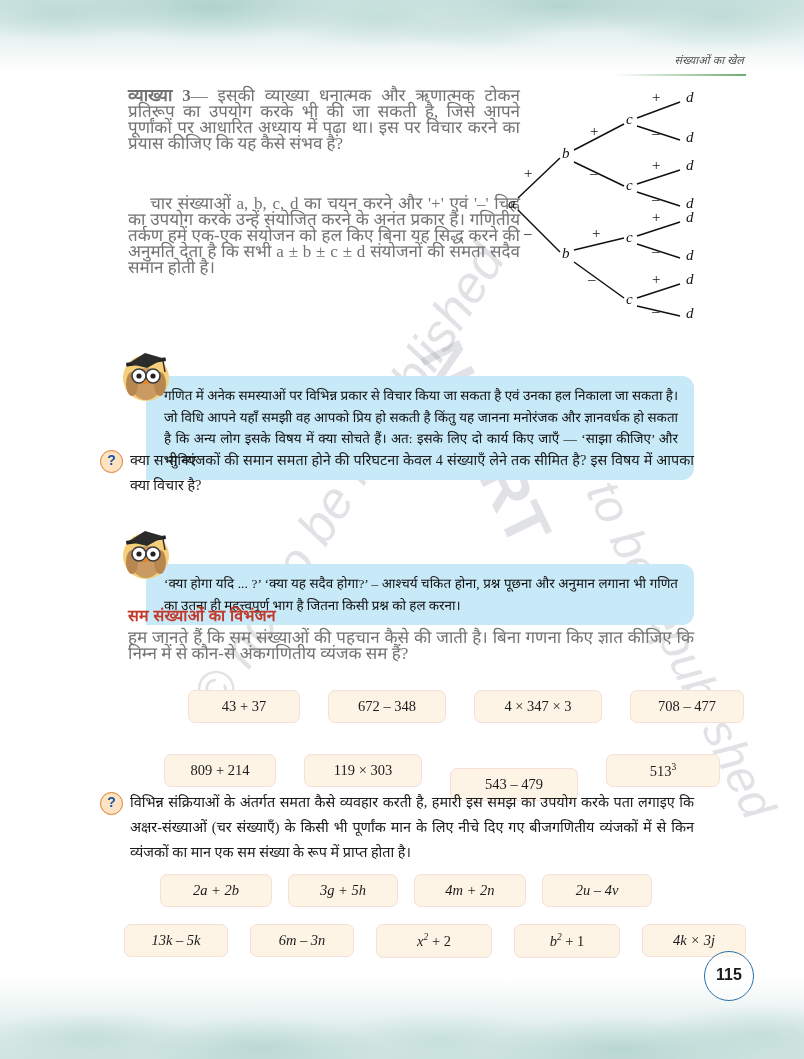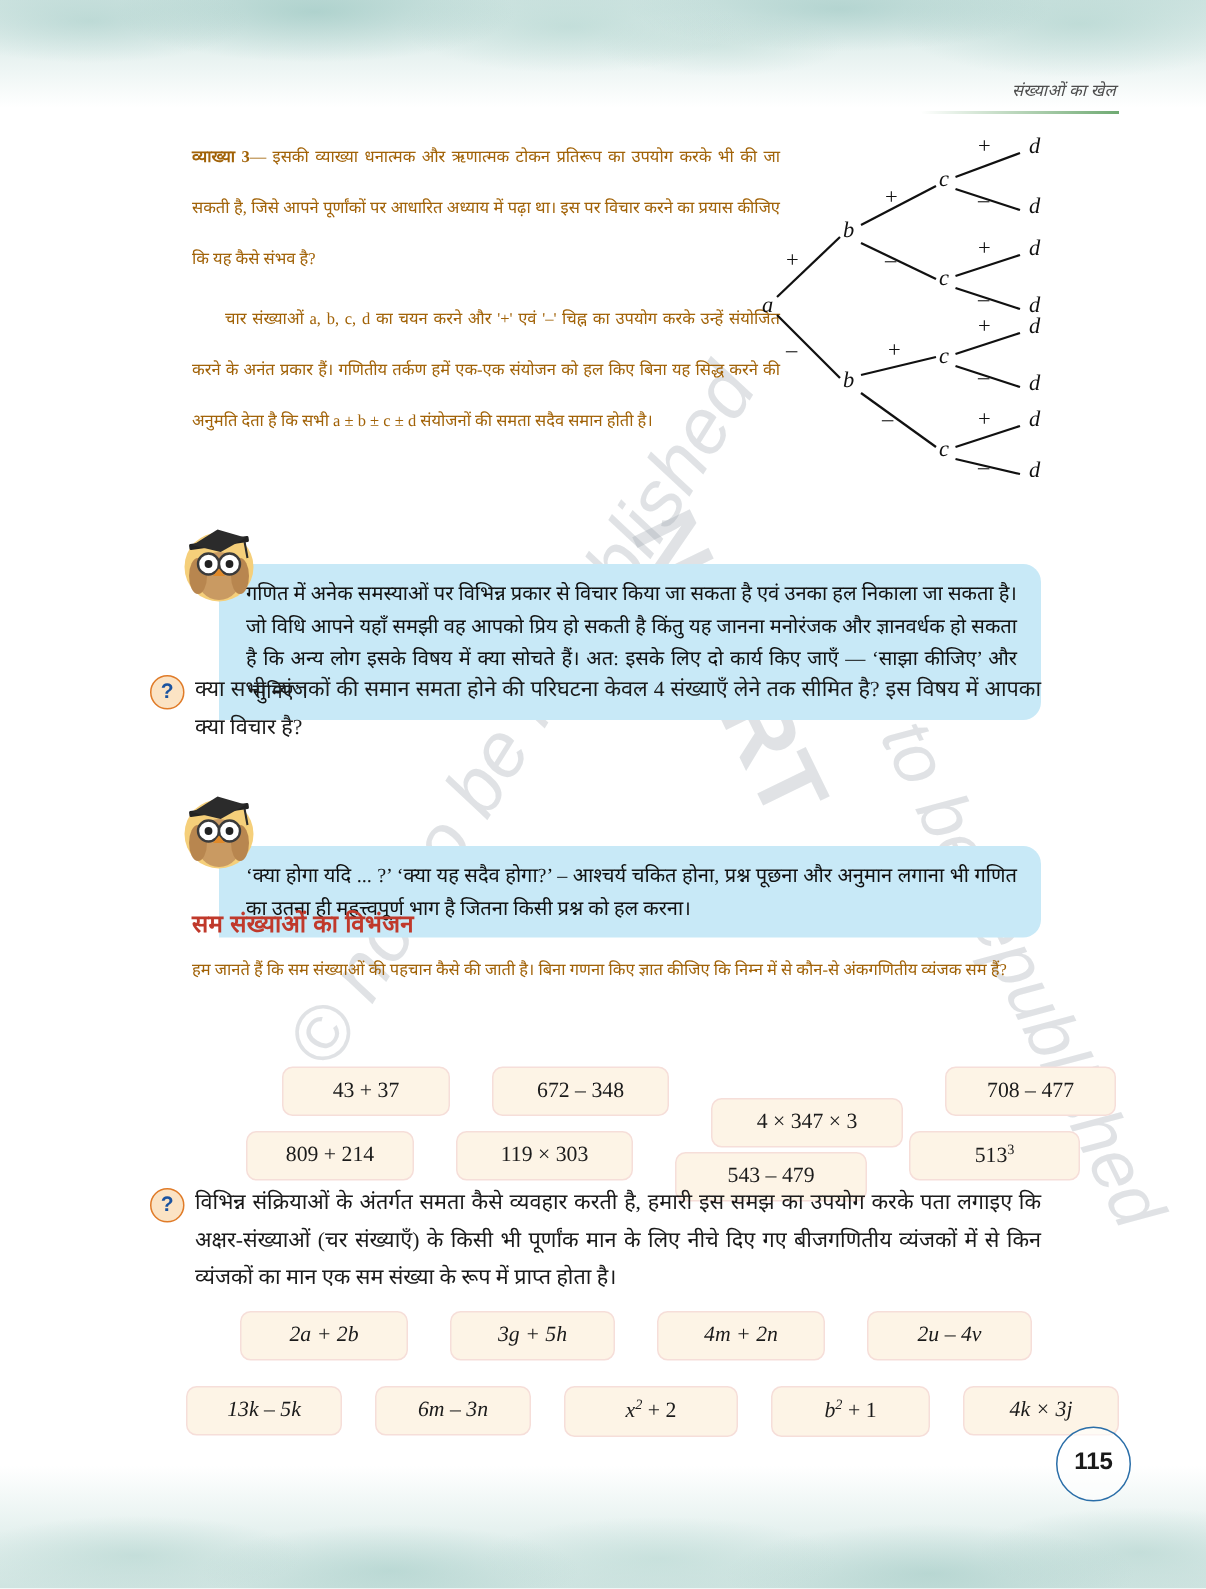--- a/index.html
+++ b/index.html
@@ -57,22 +57,22 @@
   }
   .head-rule{
     position:absolute;right:58px;top:74px;width:132px;height:2px;z-index:3;
     background:linear-gradient(to right,rgba(104,170,120,0),#6faa72);
   }
 
   
   .page{position:absolute;left:0;top:0;width:804px;height:1059px;z-index:3;}
 
   .para{
-    position:absolute;font-size:11px;line-height:34px;
-    text-align:justify;color:#a16207;
+    position:absolute;font-size:17px;line-height:16px;
+    text-align:justify;color:#737373;
   }
   .para b{font-weight:700;}
 
   #intro-para{left:128px;top:88px;width:392px;}
   #second-para{left:128px;top:196px;width:392px;text-indent:22px;}
 
   
   #tree{position:absolute;left:506px;top:86px;width:230px;height:232px;}
   #tree text{font-family:"Liberation Serif","DejaVu Serif",serif;font-style:italic;font-size:15px;fill:#111;}
   #tree .sgn{font-style:normal;font-size:15px;}
@@ -117,21 +117,21 @@
   
   .chip-row{position:absolute;display:flex;align-items:center;}
   .chip{
     background:#fdf4e6;border:1px solid #f6ded9;border-radius:7px;
     font-size:14.5px;color:#1b1b1b;text-align:center;
     padding:7px 0;box-sizing:border-box;white-space:nowrap;
   }
   .chip sup{font-size:9.5px;vertical-align:super;}
   #arith-row-1{left:164px;top:690px;gap:28px;padding-left:24px;}
   #arith-row-2{left:164px;top:740px;gap:28px;}
-  #alg-row-1{left:160px;top:874px;gap:28px;}
+  #alg-row-1{left:160px;top:874px;gap:16px;}
   #alg-row-2{left:124px;top:924px;gap:22px;}
 
   
   #page-number{
     position:absolute;right:50px;bottom:58px;width:48px;height:48px;
     border:1.4px solid #2a6ea8;border-radius:50%;
     font-family:"Liberation Sans","DejaVu Sans",sans-serif;
     font-size:16px;font-weight:700;color:#1a1a1a;
     line-height:46px;text-align:center;background:rgba(255,255,255,.6);
   }
@@ -253,21 +253,21 @@
     </svg>
     <div class="bubble">‘क्या होगा यदि ... ?’ ‘क्या यह सदैव होगा?’ – आश्चर्य चकित होना, प्रश्न पूछना और अनुमान लगाना भी गणित का उतना ही महत्त्वपूर्ण भाग है जितना किसी प्रश्न को हल करना।</div>
   </div>
 
   <div id="section-heading">सम संख्याओं का विभंजन</div>
   <div class="para" id="section-para">हम जानते हैं कि सम संख्याओं की पहचान कैसे की जाती है। बिना गणना किए ज्ञात कीजिए कि निम्न में से कौन-से अंकगणितीय व्यंजक सम हैं?</div>
 
   <div class="chip-row" id="arith-row-1">
       <div class="chip" style="width: 112px;">43 + 37</div>
       <div class="chip" style="width: 118px;">672 – 348</div>
-      <div class="chip" style="width: 128px; margin-top: 42px;">4 × 347 × 3</div>
+      <div class="chip" style="width: 128px;">4 × 347 × 3</div>
       <div class="chip" style="width: 114px;">708 – 477</div>
     </div>
   <div class="chip-row" id="arith-row-2">
       <div class="chip" style="width: 112px;">809 + 214</div>
       <div class="chip" style="width: 118px;">119 × 303</div>
       <div class="chip" style="width: 128px; margin-top: 28px;">543 – 479</div>
       <div class="chip" style="width: 114px;"><span>513</span><sup>3</sup></div>
     </div>
 
   <div class="qblock" id="question-2">

